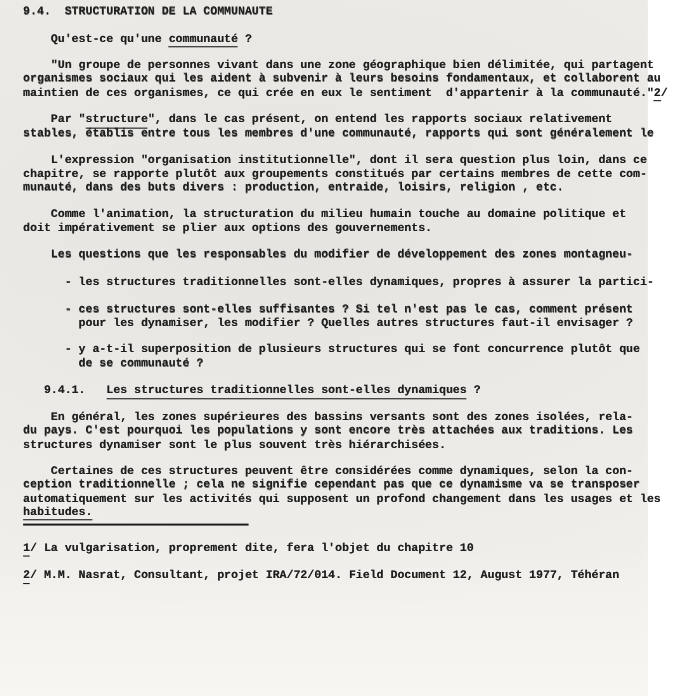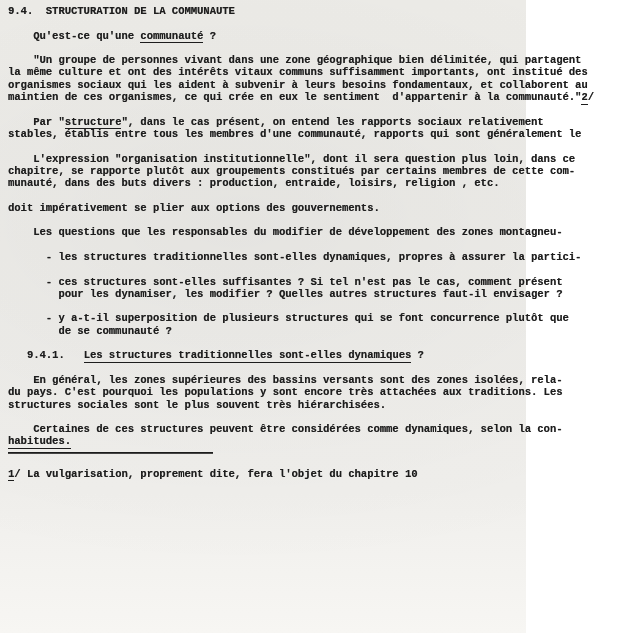--- a/index.html
+++ b/index.html
@@ -4,32 +4,32 @@
 <style>
   html, body {
     margin: 0;
     padding: 0;
     width: 636px;
     height: 633px;
     overflow: hidden;
   }
   .page {
     position: relative;
-    width: 526px;
+    width: 589px;
     height: 633px;
     box-sizing: border-box;
     background:
       radial-gradient(ellipse 900px 500px at 45% 35%, rgba(0,0,0,0.045), rgba(0,0,0,0) 70%),
       linear-gradient(180deg, #eeede9 0%, #f0efec 78%, #f7f6f3 100%);
     color: #1d1d1d;
     font-family: "Liberation Mono", "DejaVu Sans Mono", monospace;
     font-size: 10.5px;
     font-weight: bold;
     line-height: 12.3px;
-    padding: 5px 0 0 8px;
+    padding: 5px 0 0 21px;
     text-shadow: 0.2px 0.2px 0.35px rgba(10,10,10,0.55);
   }
   .text-block {
     position: relative;
   }
   .tline {
     height: 12.3px;
     white-space: pre;
   }
   .tline span {
@@ -47,49 +47,52 @@
 </head>
 <body>
 
 <div class="page">
   <div class="text-block">
       <div class="tline"><span>9.4.  STRUCTURATION DE LA COMMUNAUTE</span></div>
       <div class="tline"></div>
       <div class="tline"><span>    Qu'est-ce qu'une </span><span class="u">communauté</span><span> ?</span></div>
       <div class="tline"></div>
       <div class="tline"><span>    "Un groupe de personnes vivant dans une zone géographique bien délimitée, qui partagent</span></div>
-      <div class="tline"><span>la même culture et ont des intérêts vitaux communs suffisamment importants, ont institué des</span></div>
       <div class="tline"><span>organismes sociaux qui les aident à subvenir à leurs besoins fondamentaux, et collaborent au</span></div>
       <div class="tline"><span>maintien de ces organismes, ce qui crée en eux le sentiment  d'appartenir à la communauté."</span><span class="u">2</span><span>/</span></div>
       <div class="tline"></div>
       <div class="tline"><span>    Par "</span><span class="u">structure</span><span>", dans le cas présent, on entend les rapports sociaux relativement</span></div>
       <div class="tline"><span>stables, établis entre tous les membres d'une communauté, rapports qui sont généralement le</span></div>
       <div class="tline"></div>
       <div class="tline"><span>    L'expression "organisation institutionnelle", dont il sera question plus loin, dans ce</span></div>
       <div class="tline"><span>chapitre, se rapporte plutôt aux groupements constitués par certains membres de cette com-</span></div>
       <div class="tline"><span>munauté, dans des buts divers : production, entraide, loisirs, religion , etc.</span></div>
       <div class="tline"></div>
+      <div class="tline"><span>    Comme l'animation, la structuration du milieu humain touche au domaine politique et</span></div>
       <div class="tline"><span>doit impérativement se plier aux options des gouvernements.</span></div>
       <div class="tline"></div>
       <div class="tline"><span>    Les questions que les responsables du modifier de développement des zones montagneu-</span></div>
       <div class="tline"></div>
       <div class="tline"><span>      - les structures traditionnelles sont-elles dynamiques, propres à assurer la partici-</span></div>
       <div class="tline"></div>
       <div class="tline"><span>      - ces structures sont-elles suffisantes ? Si tel n'est pas le cas, comment présent</span></div>
       <div class="tline"><span>        pour les dynamiser, les modifier ? Quelles autres structures faut-il envisager ?</span></div>
       <div class="tline"></div>
       <div class="tline"><span>      - y a-t-il superposition de plusieurs structures qui se font concurrence plutôt que</span></div>
       <div class="tline"><span>        de se communauté ?</span></div>
       <div class="tline"></div>
       <div class="tline"><span>   9.4.1.   </span><span class="u">Les structures traditionnelles sont-elles dynamiques</span><span> ?</span></div>
       <div class="tline"></div>
       <div class="tline"><span>    En général, les zones supérieures des bassins versants sont des zones isolées, rela-</span></div>
       <div class="tline"><span>du pays. C'est pourquoi les populations y sont encore très attachées aux traditions. Les</span></div>
-      <div class="tline"><span>structures sociales sont le plus souvent très hiérarchisées.</span></div>
+      <div class="tline"><span>structures dynamiser sont le plus souvent très hiérarchisées.</span></div>
       <div class="tline"></div>
       <div class="tline"><span>    Certaines de ces structures peuvent être considérées comme dynamiques, selon la con-</span></div>
+      <div class="tline"><span>ception traditionnelle ; cela ne signifie cependant pas que ce dynamisme va se transposer</span></div>
+      <div class="tline"><span>automatiquement sur les activités qui supposent un profond changement dans les usages et les</span></div>
       <div class="tline"><span class="u">habitudes.</span></div>
       <div class="fn-rule"></div>
       <div class="tline"></div>
       <div class="tline"><span class="u">1</span><span>/ La vulgarisation, proprement dite, fera l'objet du chapitre 10</span></div>
       <div class="tline"></div>
+      <div class="tline"><span class="u">2</span><span>/ M.M. Nasrat, Consultant, projet IRA/72/014. Field Document 12, August 1977, Téhéran</span></div>
     </div>
 </div>
 
 </body></html>

